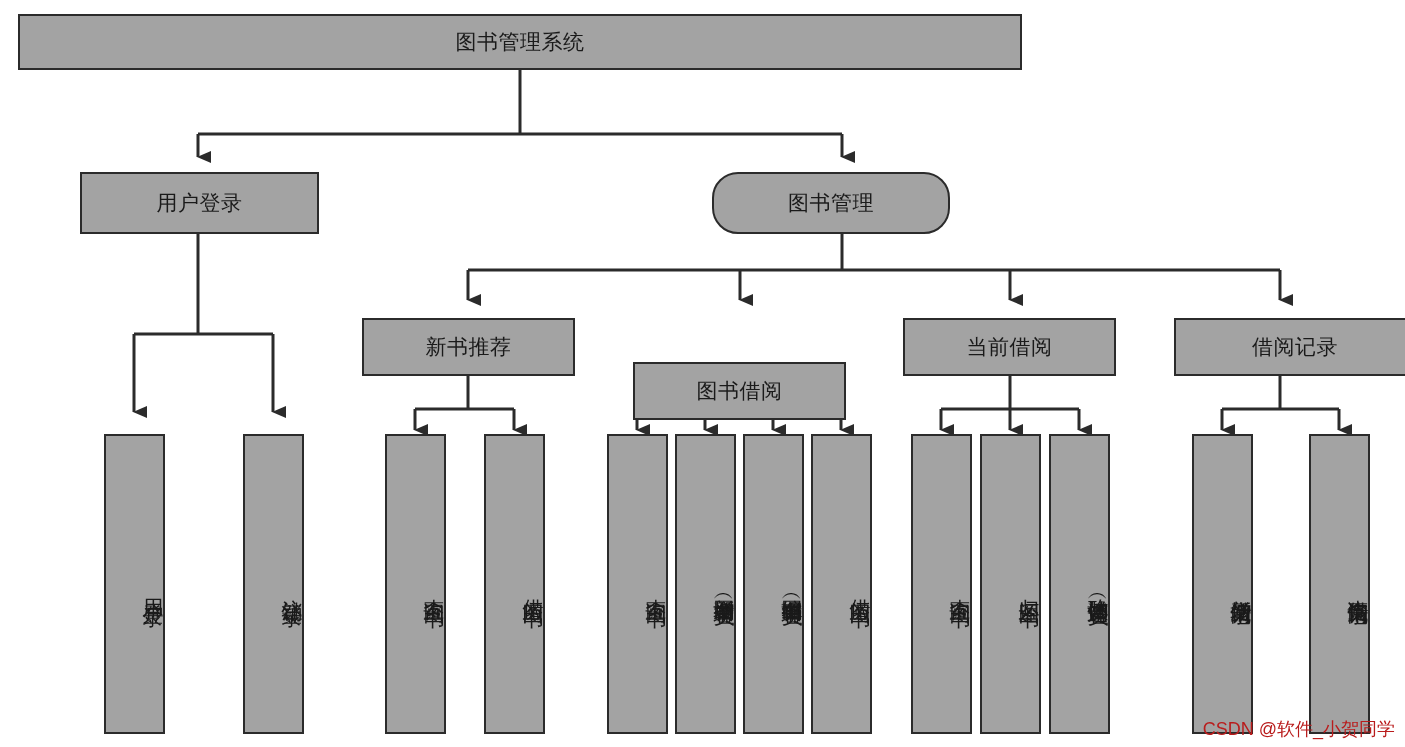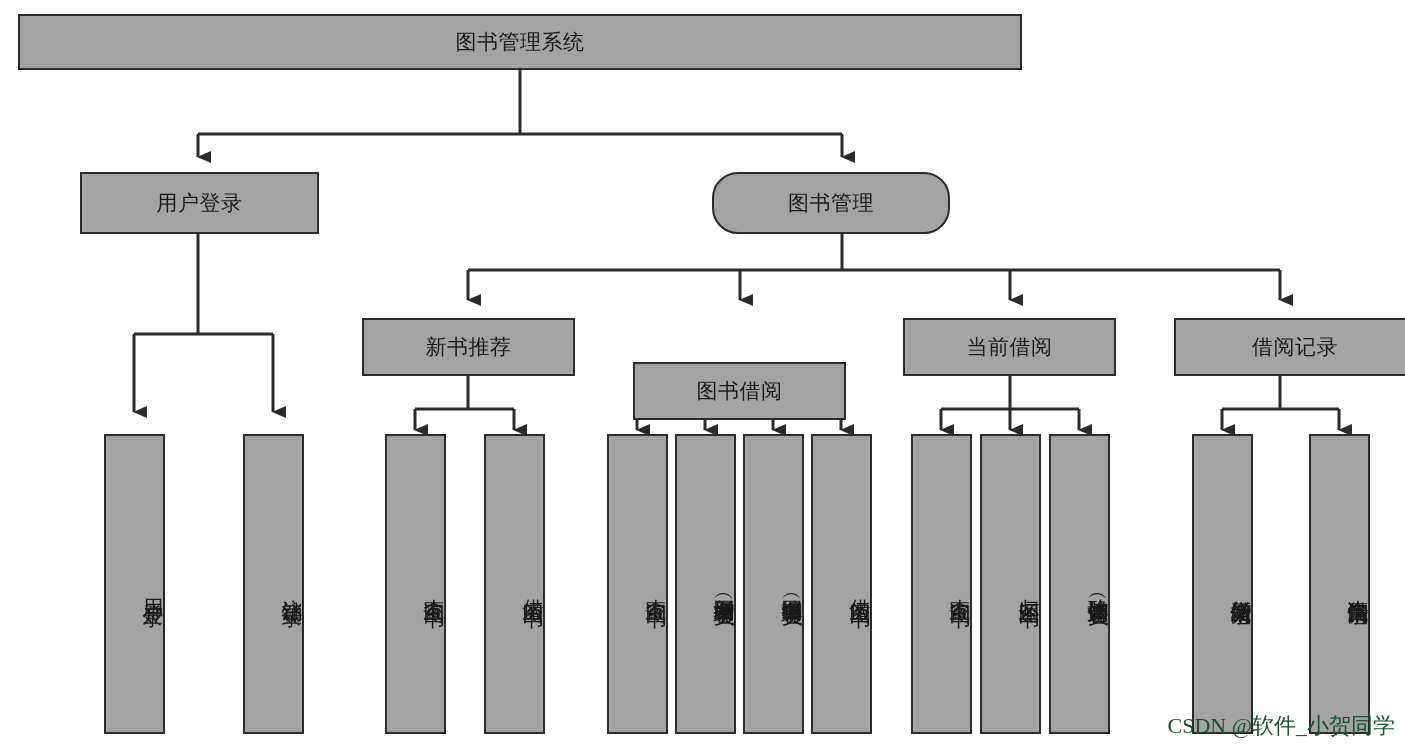--- a/index.html
+++ b/index.html
@@ -55,24 +55,24 @@
     padding-top: 4px;
     letter-spacing: 1px;
   }
   .node-label {
     display: block;
   }
   #watermark {
     position: absolute;
     right: 10px;
     bottom: 6px;
-    font-size: 22px;
-    color: #14532d;
+    font-size: 18px;
+    color: #b91c1c;
     white-space: nowrap;
-    font-family: Liberation Serif, serif;
+    font-family: Liberation Sans, sans-serif;
   }
 </style>
 </head>
 <body>
 
 <div id="canvas">
 
   <svg id="wires" viewBox="0 0 1405 747" xmlns="http://www.w3.org/2000/svg">
     <defs>
       <marker id="arrow" viewBox="0 0 12 14" refX="6" refY="13" markerWidth="12" markerHeight="14" orient="auto-start-reverse" markerUnits="userSpaceOnUse">

